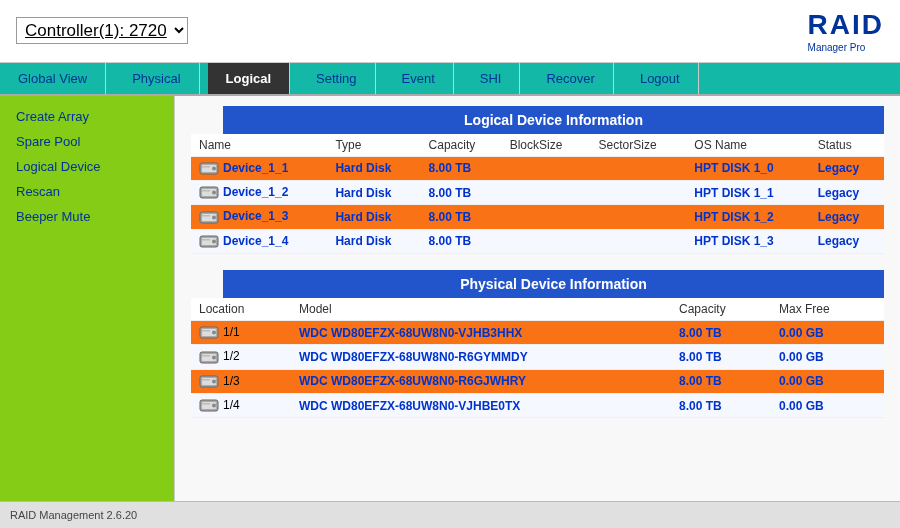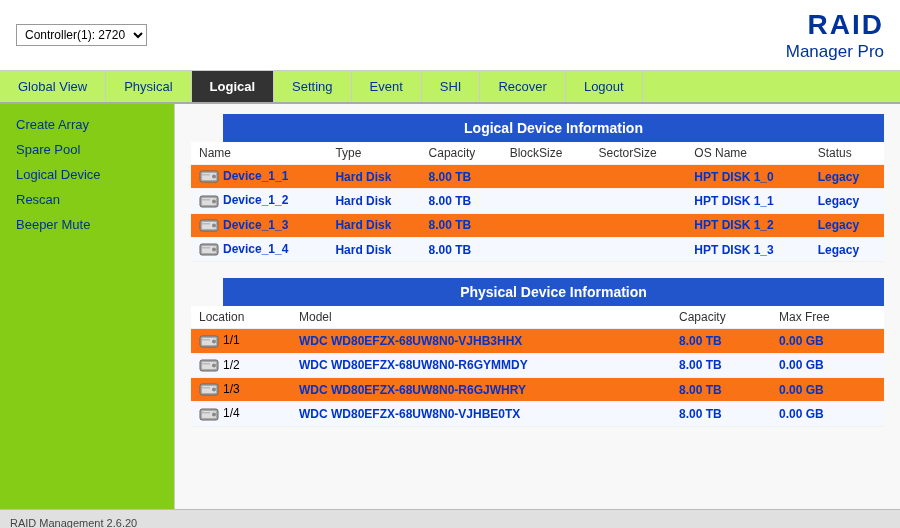--- a/index.html
+++ b/index.html
@@ -23,42 +23,43 @@
     }
     .controller-select-wrap {
       display: flex;
       align-items: center;
       gap: 4px;
     }
     .controller-select {
       border: 1px solid #999;
       background: white;
       padding: 2px 4px;
-      font-size: 12px;
+      font-size: 17px;
+      text-decoration: underline;
     }
     .brand-logo {
-      text-align: right;
       line-height: 1.2;
     }
     .brand-logo .raid {
       font-size: 28px;
       font-weight: bold;
       color: #003399;
       letter-spacing: 2px;
     }
     .brand-logo .manager-pro {
-      font-size: 17px;
+      font-size: 10px;
       color: #003399;
     }
 
     
     .nav-tabs {
       display: flex;
-      background: #bef264;
+      background: #14b8a6;
       border-bottom: 2px solid #aaa;
+      gap: 8px;
     }
     .nav-tab {
       padding: 8px 18px;
       cursor: pointer;
       font-size: 13px;
       color: #003399;
       border-right: 1px solid #ccc;
       text-decoration: none;
       white-space: nowrap;
     }

